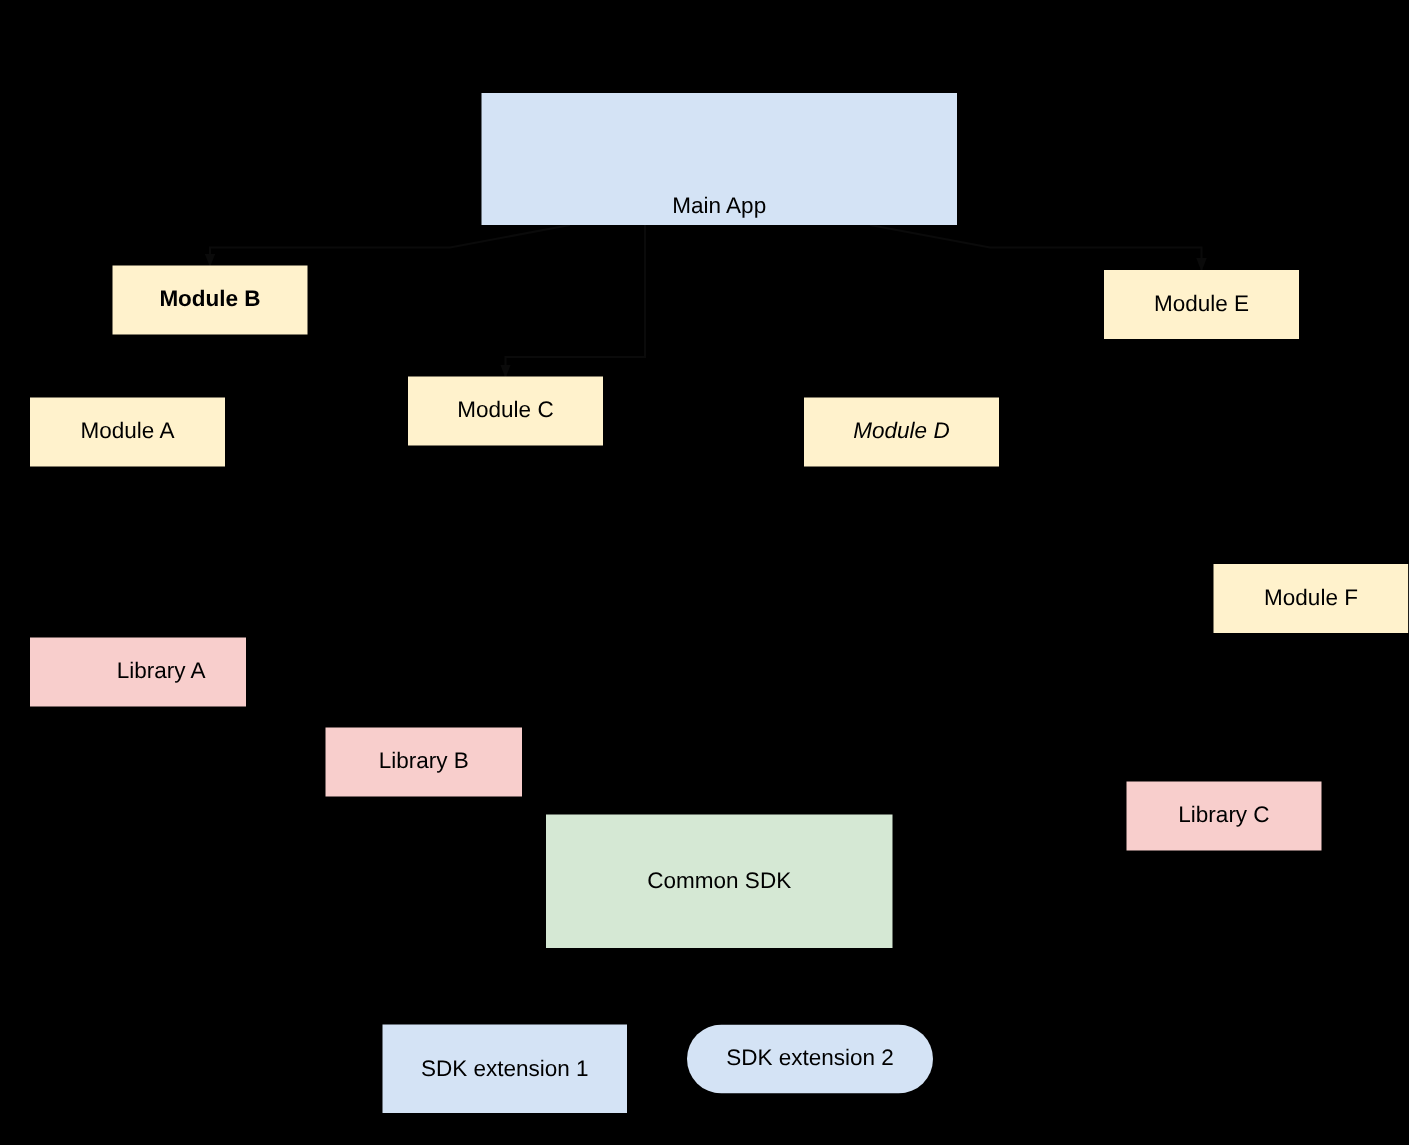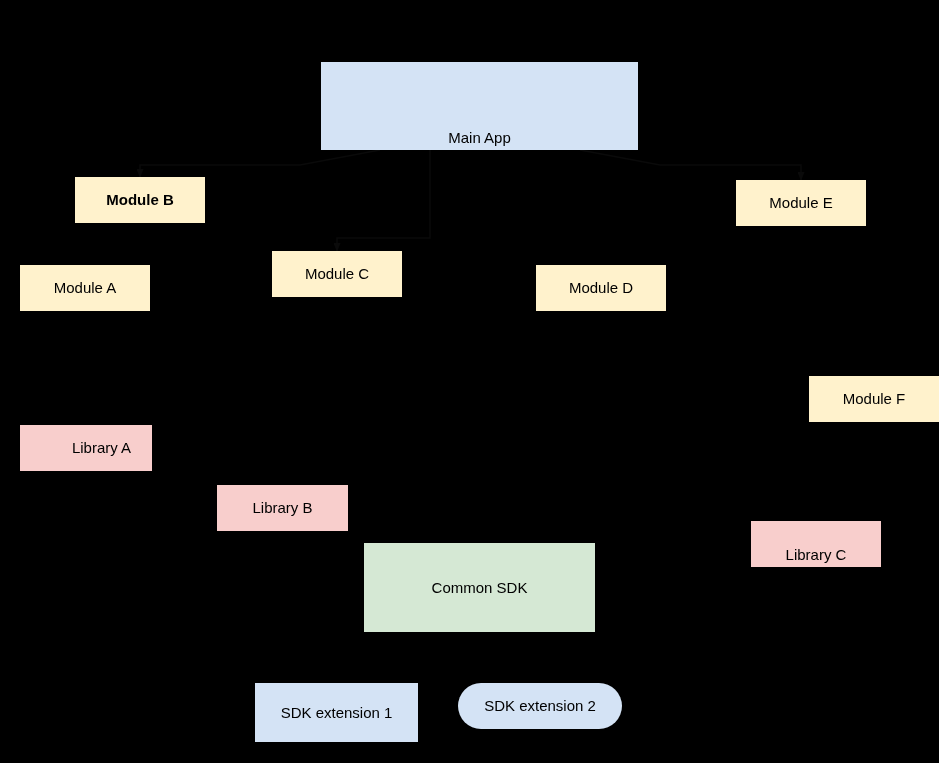--- a/index.html
+++ b/index.html
@@ -82,37 +82,37 @@
   </div>
 
   <div class="node" style="background: rgb(255, 242, 204); left: 20px; top: 265px; width: 130px; height: 46px;">
     <span class="node-label">Module A</span>
   </div>
 
   <div class="node" style="background: rgb(255, 242, 204); left: 272px; top: 251px; width: 130px; height: 46px;">
     <span class="node-label">Module C</span>
   </div>
 
-  <div class="node" style="background: rgb(255, 242, 204); left: 536px; top: 265px; width: 130px; height: 46px;">
+  <div class="node" style="background: rgb(255, 242, 204); left: 536px; top: 265px; width: 130px; height: 46px; font-style: italic;">
     <span class="node-label">Module D</span>
   </div>
 
   <div class="node" style="background: rgb(255, 242, 204); left: 781px; top: 376px; width: 130px; height: 46px; margin-left: 28px;">
     <span class="node-label">Module F</span>
   </div>
 
-  <div class="node" style="background: rgb(248, 206, 204); left: 20px; top: 425px; width: 132px; height: 46px; padding-left: 35px;">
+  <div class="node" style="background: rgb(248, 206, 204); left: 20px; top: 425px; width: 144px; height: 46px; padding-left: 35px;">
     <span class="node-label">Library A</span>
   </div>
 
   <div class="node" style="background: rgb(248, 206, 204); left: 217px; top: 485px; width: 131px; height: 46px;">
     <span class="node-label">Library B</span>
   </div>
 
-  <div class="node" style="background: rgb(248, 206, 204); left: 751px; top: 521px; width: 130px; height: 46px; align-items: flex-end;">
+  <div class="node" style="background: rgb(248, 206, 204); left: 751px; top: 521px; width: 130px; height: 46px;">
     <span class="node-label">Library C</span>
   </div>
 
   <div class="node" style="background: rgb(213, 232, 212); left: 364px; top: 543px; width: 231px; height: 89px;">
     <span class="node-label">Common SDK</span>
   </div>
 
   <div class="node" style="background: rgb(212, 227, 245); left: 255px; top: 683px; width: 163px; height: 59px;">
     <span class="node-label">SDK extension 1</span>
   </div>

